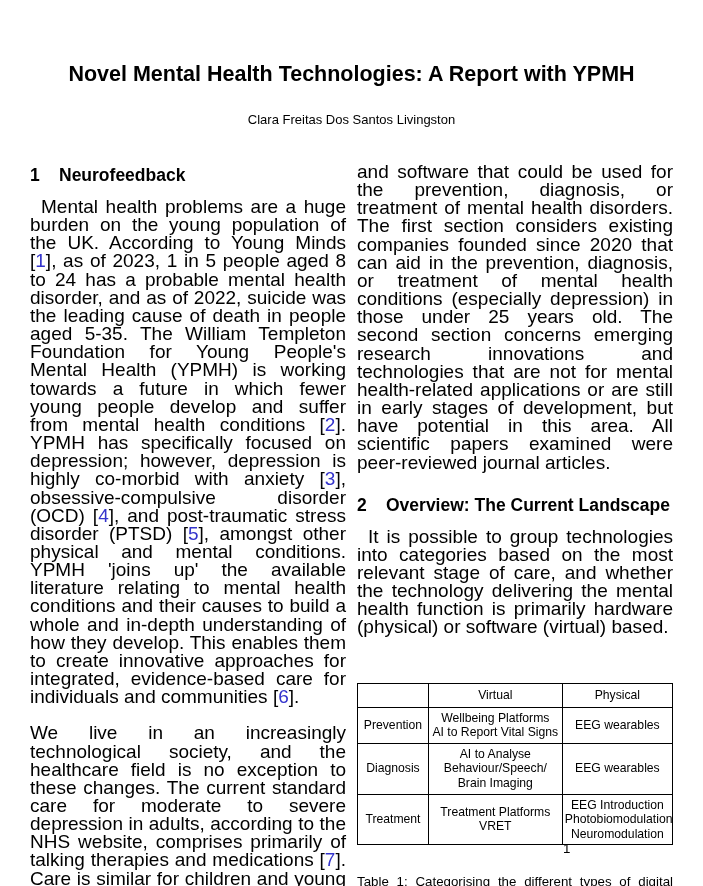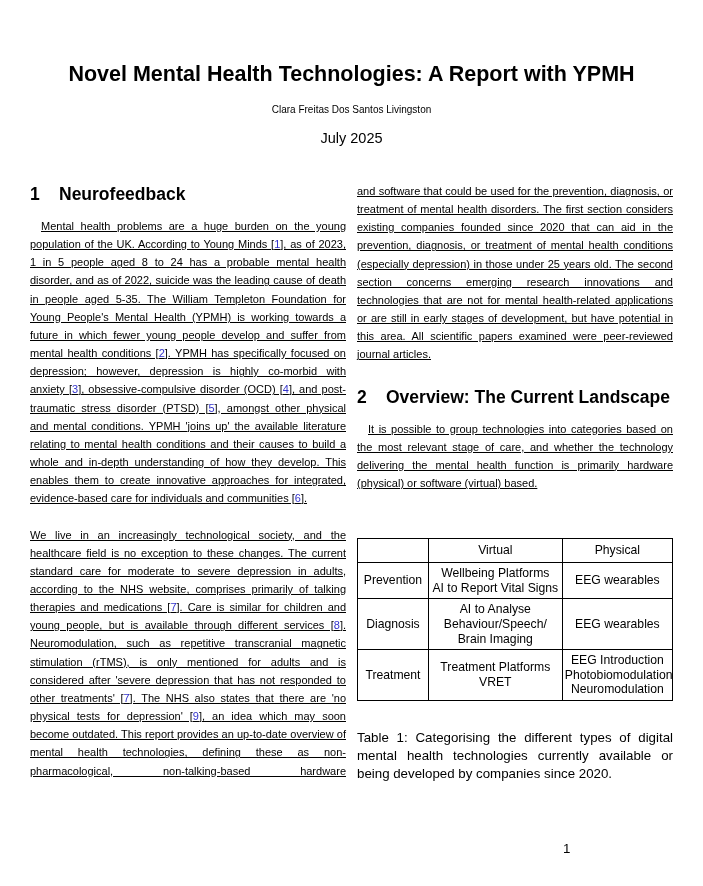--- a/index.html
+++ b/index.html
@@ -12,21 +12,21 @@
     background: #ffffff;
     color: #000000;
     overflow: hidden;
   }
   header { text-align: center; padding-top: 62px; }
   .doc-title {
     font-size: 21.5px;
     font-weight: bold;
     letter-spacing: 0;
   }
-  .doc-author { font-size: 10px; margin-top: 17px; }
+  .doc-author { font-size: 13px; margin-top: 25px; }
   .doc-date   { font-size: 14.5px; margin-top: 15px; }
 
   .columns {
     display: flex;
     gap: 11px;
     padding: 0 30px;
     margin-top: 36px;
   }
   .col { width: 316px; flex: none; }
 
@@ -34,24 +34,23 @@
     display: flex;
     font-weight: bold;
     font-size: 17.5px;
     line-height: 24px;
   }
   .sec-num { width: 29px; flex: none; }
   .sec-title { flex: 1; }
   .sec2 { margin-top: 21px; }
 
   p {
-    font-size: 11px;
+    font-size: 19px;
     line-height: 18.15px;
     text-align: justify;
-    text-decoration: underline;
   }
   p.indent { text-indent: 11px; }
   p.after-heading { margin-top: 11px; }
   p.new-par { margin-top: 18px; }
   p.cont { text-align-last: justify; }
   .cite { color: var(--cite-color, #3333cc); }
 
   table {
     width: 100%;
     border-collapse: collapse;
@@ -87,21 +86,20 @@
   }
 </style>
 </head>
 <body>
 
 <div class="page">
 
   <header>
     <h1 class="doc-title">Novel Mental Health Technologies: A Report with YPMH</h1>
     <div class="doc-author">Clara Freitas Dos Santos Livingston</div>
-    <div class="doc-date">July 2025</div>
   </header>
 
   <div class="columns">
 
     <div class="col">
       <div class="sec-heading">
         <span class="sec-num">1</span>
         <span class="sec-title">Neurofeedback</span>
       </div>
       <p class="indent after-heading">Mental health problems are a huge burden on the young population of the UK. According to Young Minds [<span class="cite">1</span>], as of 2023, 1 in 5 people aged 8 to 24 has a probable mental health disorder, and as of 2022, suicide was the leading cause of death in people aged 5-35. The William Templeton Foundation for Young People's Mental Health (YPMH) is working towards a future in which fewer young people develop and suffer from mental health conditions [<span class="cite">2</span>]. YPMH has specifically focused on depression; however, depression is highly co-morbid with anxiety [<span class="cite">3</span>], obsessive-compulsive disorder (OCD) [<span class="cite">4</span>], and post-traumatic stress disorder (PTSD) [<span class="cite">5</span>], amongst other physical and mental conditions. YPMH 'joins up' the available literature relating to mental health conditions and their causes to build a whole and in-depth understanding of how they develop. This enables them to create innovative approaches for integrated, evidence-based care for individuals and communities [<span class="cite">6</span>].</p>

